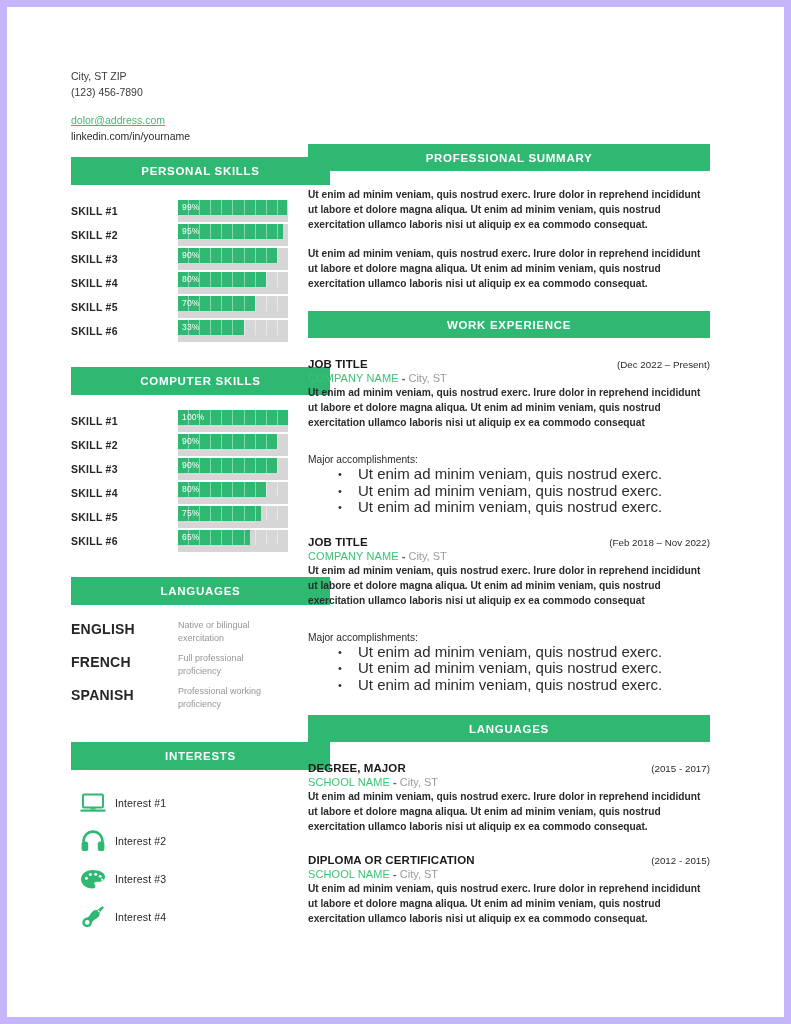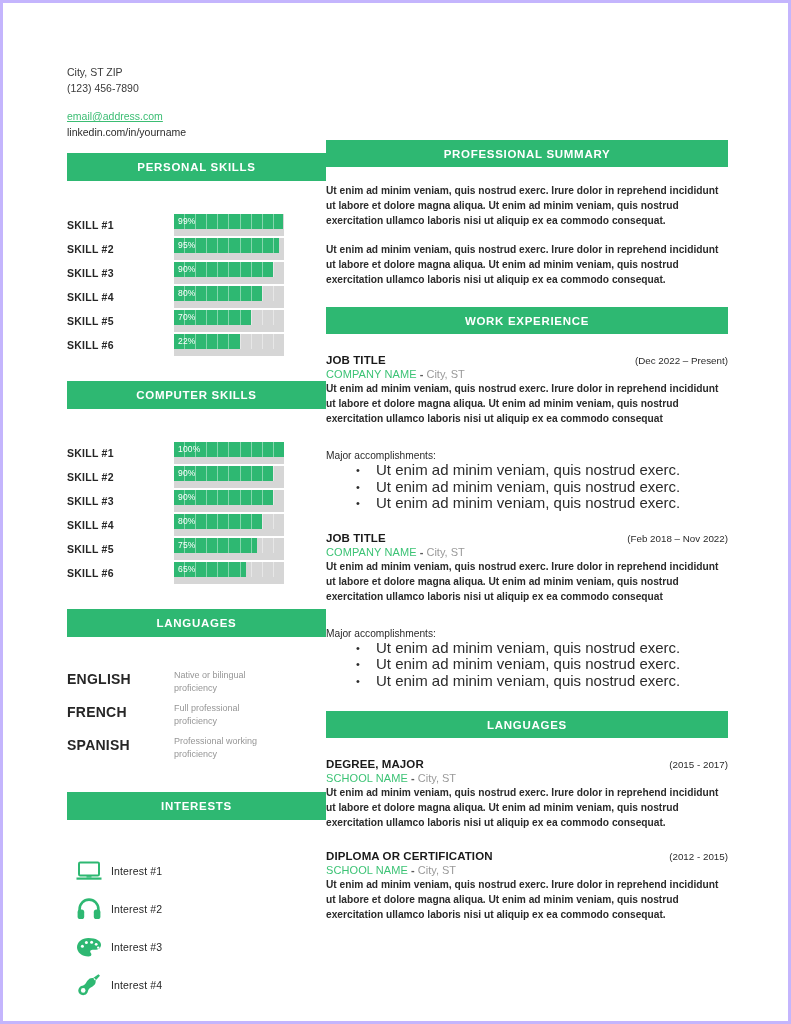--- a/index.html
+++ b/index.html
@@ -10,21 +10,21 @@
     height: 1024px;
     background: #ffffff;
     font-family: "Liberation Sans", sans-serif;
   }
 
   .page {
     position: relative;
     width: 791px;
     height: 1024px;
     background: #ffffff;
-    border: 3px solid #c4b5fd;
+    border: 7px solid #c4b5fd;
     overflow: hidden;
   }
 
   
   .header {
     position: absolute;
     left: 0; top: 0;
     width: 791px;
     height: 140px;
   }
@@ -80,21 +80,21 @@
 
   
   .left-col {
     position: absolute;
     left: 64px; top: 150px;
     width: 217px;
   }
   .left-banner {
     width: 259px;
     height: 28px;
-    margin-bottom: 32px;
+    margin-bottom: 14px;
   }
 
   
   .skill-row {
     display: flex;
     align-items: center;
     height: 24px;
     margin-bottom: 0px;
   }
   .skill-label {
@@ -179,21 +179,21 @@
   }
   .int-label {
     font-size: 10.5px;
     color: #262626;
     letter-spacing: 0.15px;
   }
 
   
   .right-col {
     position: absolute;
-    left: 323px; top: 137px;
+    left: 301px; top: 137px;
     width: 402px;
   }
   .right-banner {
     width: 402px;
     height: 27px;
   }
   .body-para {
     font-size: 10.2px;
     color: #2b2b2b;
     line-height: 15px;
@@ -255,21 +255,21 @@
 </head>
 <body>
 
 <div class="page">
 
   <div class="header">
     <div class="contact-block">
       <div class="contact-line">City, ST ZIP</div>
       <div class="contact-line">(123) 456-7890</div>
       <div class="contact-spacer"></div>
-      <div class="contact-email">email@address.com</div>
+      <div class="contact-email">dolor@address.com</div>
       <div class="contact-linkedin">linkedin.com/in/yourname</div>
     </div>
 
   </div>
 
   <div class="left-col">
 
     <div class="banner left-banner">PERSONAL SKILLS</div>
 
     <div class="skill-row">
@@ -376,21 +376,21 @@
             <span></span>
             <span></span>
             <span></span>
             <span></span>
             <span></span>
             <span></span>
             <span></span>
             <span></span>
             <span></span>
           </div>
-        <div class="bar-pct">22%</div>
+        <div class="bar-pct">33%</div>
       </div>
     </div>
 
     <div class="group-gap"></div>
 
     <div class="banner left-banner">COMPUTER SKILLS</div>
 
     <div class="skill-row">
       <div class="skill-label">SKILL #1</div>
       <div class="bar-track">
@@ -505,21 +505,21 @@
         <div class="bar-pct">65%</div>
       </div>
     </div>
 
     <div class="group-gap"></div>
 
     <div class="banner left-banner">LANGUAGES</div>
 
     <div class="lang-row">
       <div class="lang-name">ENGLISH</div>
-      <div class="lang-level">Native or bilingual proficiency</div>
+      <div class="lang-level">Native or bilingual exercitation</div>
     </div>
     <div class="lang-row">
       <div class="lang-name">FRENCH</div>
       <div class="lang-level">Full professional proficiency</div>
     </div>
     <div class="lang-row">
       <div class="lang-name">SPANISH</div>
       <div class="lang-level">Professional working proficiency</div>
     </div>
 

